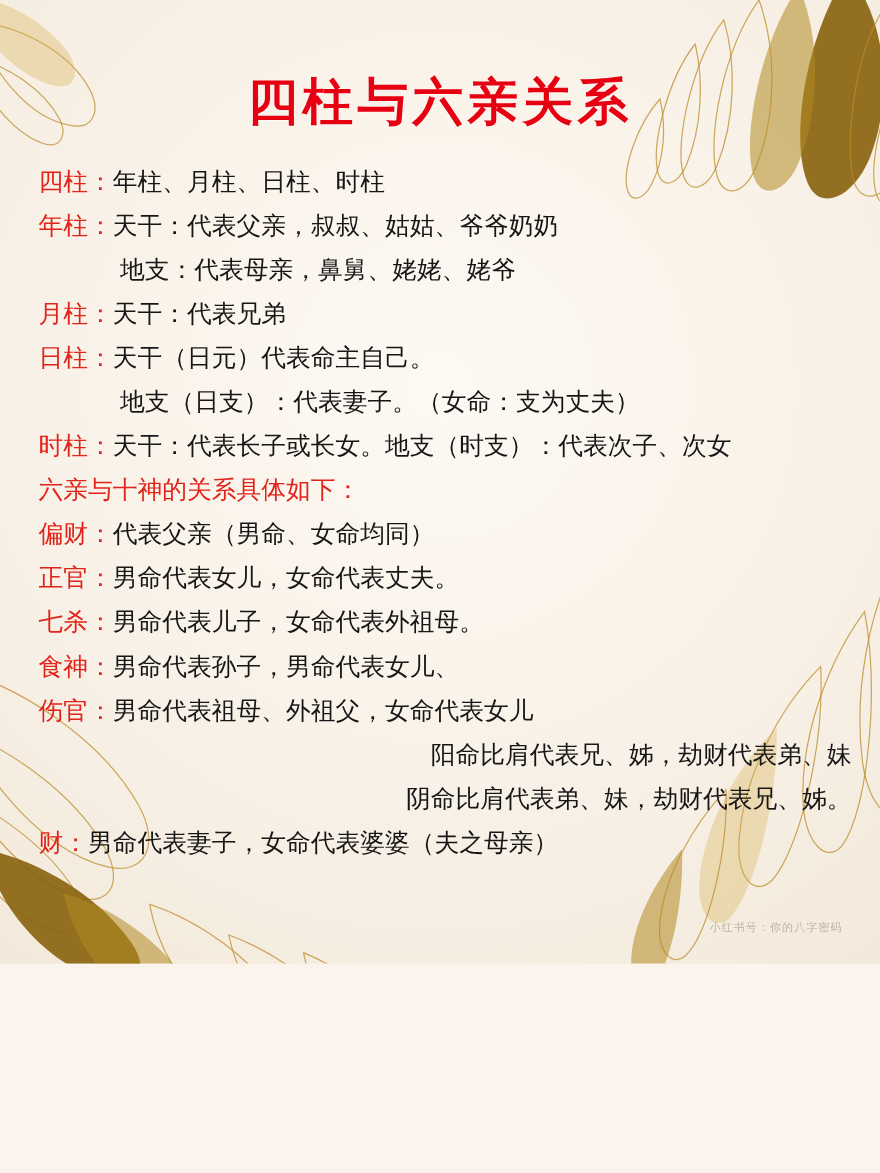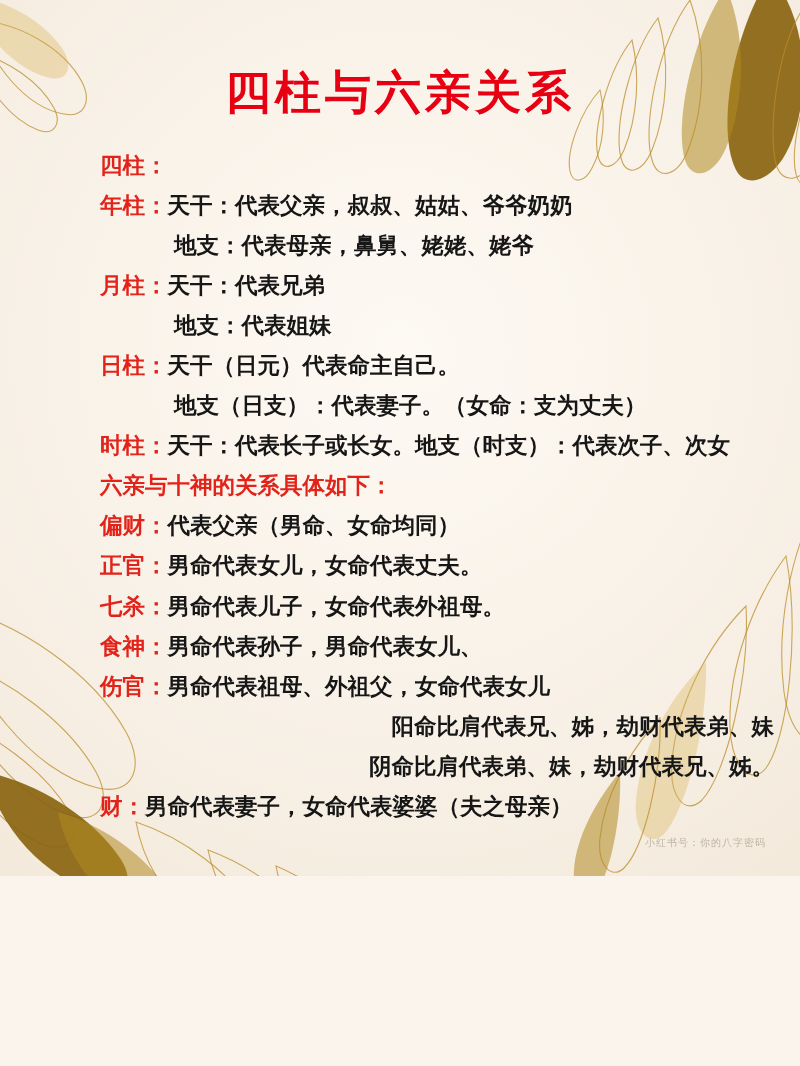--- a/index.html
+++ b/index.html
@@ -40,22 +40,21 @@
     color: #e60012;
     font-size: 46px;
     font-weight: bold;
     letter-spacing: 4px;
     margin-top: 62px;
     margin-bottom: 22px;
     font-family: "Liberation Serif", "DejaVu Serif", serif;
     text-shadow: 0 1px 0 rgba(255,255,255,0.6);
   }
   .lines {
-    padding: 0 26px 0 100px;
-    font-weight: bold;
+    padding: 0 26px 0 35px;
   }
   .line {
     display: flex;
     align-items: flex-start;
     font-size: 22.5px;
     line-height: 1.78;
     color: #1d1d1d;
     white-space: nowrap;
   }
   .line .lbl {
@@ -139,36 +138,33 @@
       <path class="petal-line" d="M314 188 C300 236 300 296 312 340 C320 370 336 380 342 362 C352 332 340 240 314 188 Z"></path>
     </g>
   </svg>
 
   <div id="content">
     <div id="title">四柱与六亲关系</div>
 
     <div class="lines">
       <div class="line">
         <span class="lbl">四柱：</span>
+        <span class="txt">年柱、月柱、日柱、时柱</span>
       </div>
       <div class="line">
         <span class="lbl">年柱：</span>
         <span class="txt">天干：代表父亲，叔叔、姑姑、爷爷奶奶</span>
       </div>
       <div class="line indent">
         <span class="lbl"></span>
         <span class="txt">地支：代表母亲，鼻舅、姥姥、姥爷</span>
       </div>
       <div class="line">
         <span class="lbl">月柱：</span>
         <span class="txt">天干：代表兄弟</span>
-      </div>
-      <div class="line indent">
-        <span class="lbl"></span>
-        <span class="txt">地支：代表姐妹</span>
       </div>
       <div class="line">
         <span class="lbl">日柱：</span>
         <span class="txt">天干（日元）代表命主自己。</span>
       </div>
       <div class="line indent">
         <span class="lbl"></span>
         <span class="txt">地支（日支）：代表妻子。（女命：支为丈夫）</span>
       </div>
       <div class="line">

